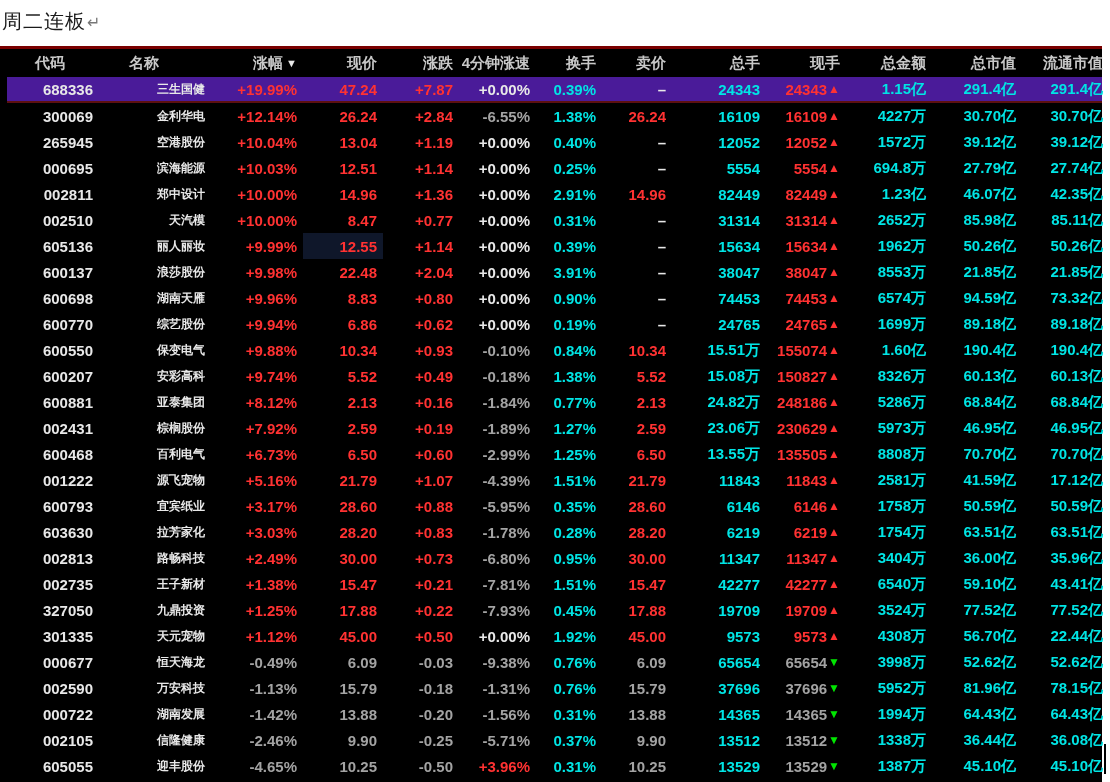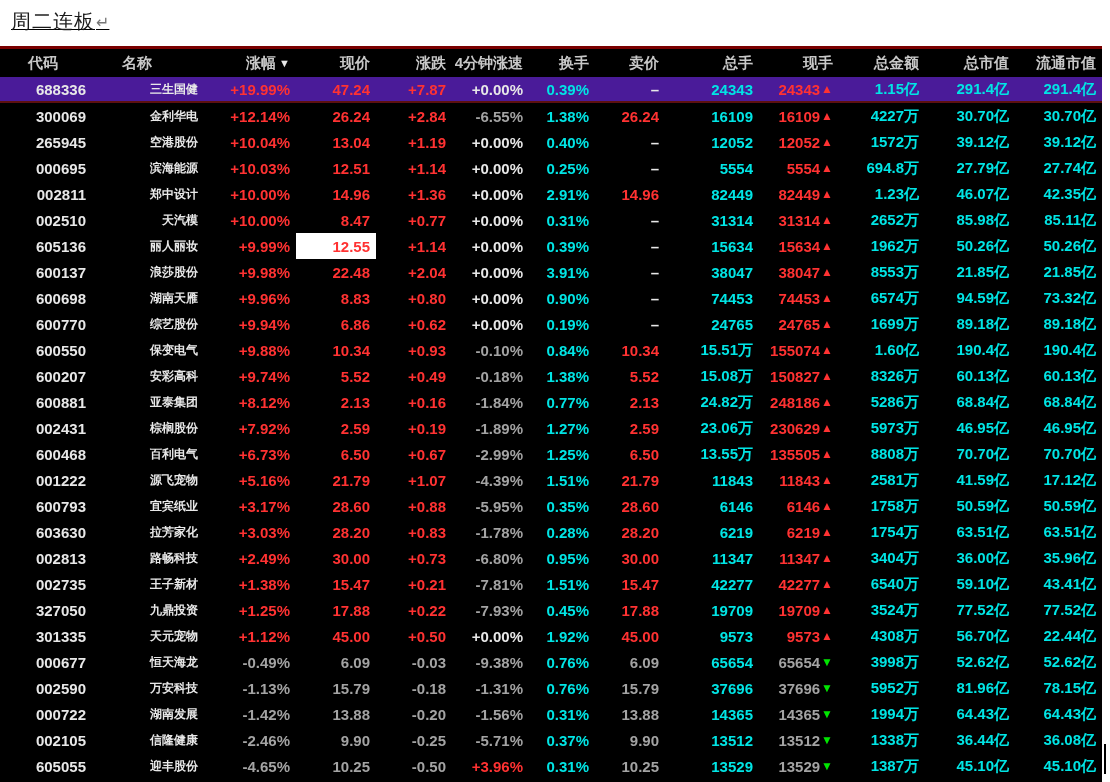--- a/index.html
+++ b/index.html
@@ -1,27 +1,27 @@
 <!DOCTYPE html>
 <html><head>
 <meta charset="utf-8">
 <style>
   html,body{margin:0;padding:0;}
   body{
     width:1110px;height:782px;overflow:hidden;background:#ffffff;
     font-family:"Liberation Sans","DejaVu Sans",sans-serif;
     position:relative;
   }
-  .title-bar{position:absolute;left:11px;top:8px;height:30px;white-space:nowrap;text-decoration:underline;}
+  .title-bar{position:absolute;left:2px;top:8px;height:30px;white-space:nowrap;}
   .title{font-size:20px;color:#1a1a1a;letter-spacing:1px;}
   .return-mark{font-size:16px;color:#777777;margin-left:1px;}
 
   .quote-table{
     position:absolute;left:0;top:46px;width:1102px;height:736px;
-    background:#000000;border-top:3px solid #7a0000;box-sizing:border-box;
+    background:#000000;border-top:3px solid #7a0000;box-sizing:border-box;padding-left:7px;
   }
   :root{
     --cols:92px 112px 92px 80px 76px 77px 66px 70px 94px 80px 86px 90px 87px;
   }
   .thead{display:grid;grid-template-columns:var(--cols);height:28px;}
   .th{
     display:flex;align-items:center;color:#c8c8c8;font-size:15px;font-weight:bold;
     white-space:nowrap;justify-content:flex-end;padding-right:6px;box-sizing:border-box;
   }
   .th.align-left{justify-content:flex-start;}
@@ -33,21 +33,21 @@
     display:grid;grid-template-columns:var(--cols);height:26px;box-sizing:border-box;
   }
   .trow.selected{background:#4a1b99;border-bottom:2px solid #5c1010;}
   .td{
     display:flex;align-items:center;justify-content:flex-end;
     font-size:15px;font-weight:bold;white-space:nowrap;
     padding-right:6px;box-sizing:border-box;
   }
   .td.col-code{padding-left:28px;color:#e8e8e8;margin-left:12px;}
   .td.col-name{padding-left:8px;color:#e8e8e8;font-size:12px;}
-  .td.hl-cell{background:#ffffff;}
+  .td.hl-cell{background:#0f172a;}
   .c-red{color:#ff3232;}
   .c-green{color:#a3a3a3;}
   .c-cyan{color:#00e5e5;}
   .c-white{color:#e8e8e8;}
   .arrow{font-size:12px;margin-left:1px;}
   .arrow.up{color:#ff3232;}
   .arrow.down{color:#00e600;}
 
   .caret{position:absolute;left:1104px;top:744px;width:2px;height:30px;background:#000000;}
 </style>
@@ -697,21 +697,21 @@
         <div class="td col-name">
           <span class="c-white">百利电气</span>
         </div>
         <div class="td col-pct">
           <span class="c-red">+6.73%</span>
         </div>
         <div class="td col-price">
           <span class="c-red">6.50</span>
         </div>
         <div class="td col-chg">
-          <span class="c-red">+0.67</span>
+          <span class="c-red">+0.60</span>
         </div>
         <div class="td col-speed">
           <span class="c-green">-2.99%</span>
         </div>
         <div class="td col-turnover">
           <span class="c-cyan">1.25%</span>
         </div>
         <div class="td col-ask">
           <span class="c-red">6.50</span>
         </div>

